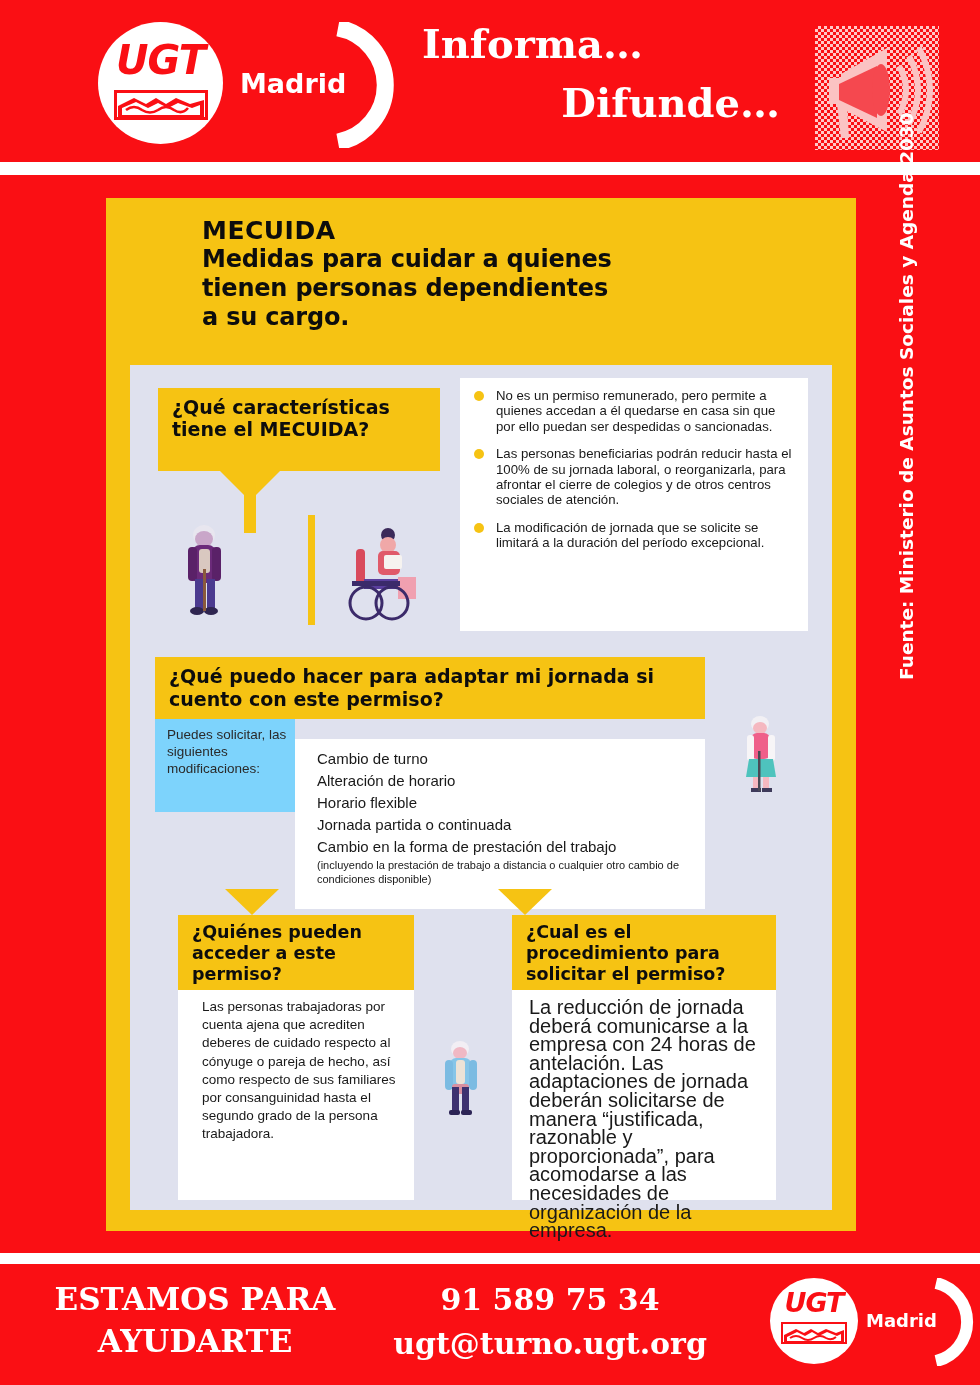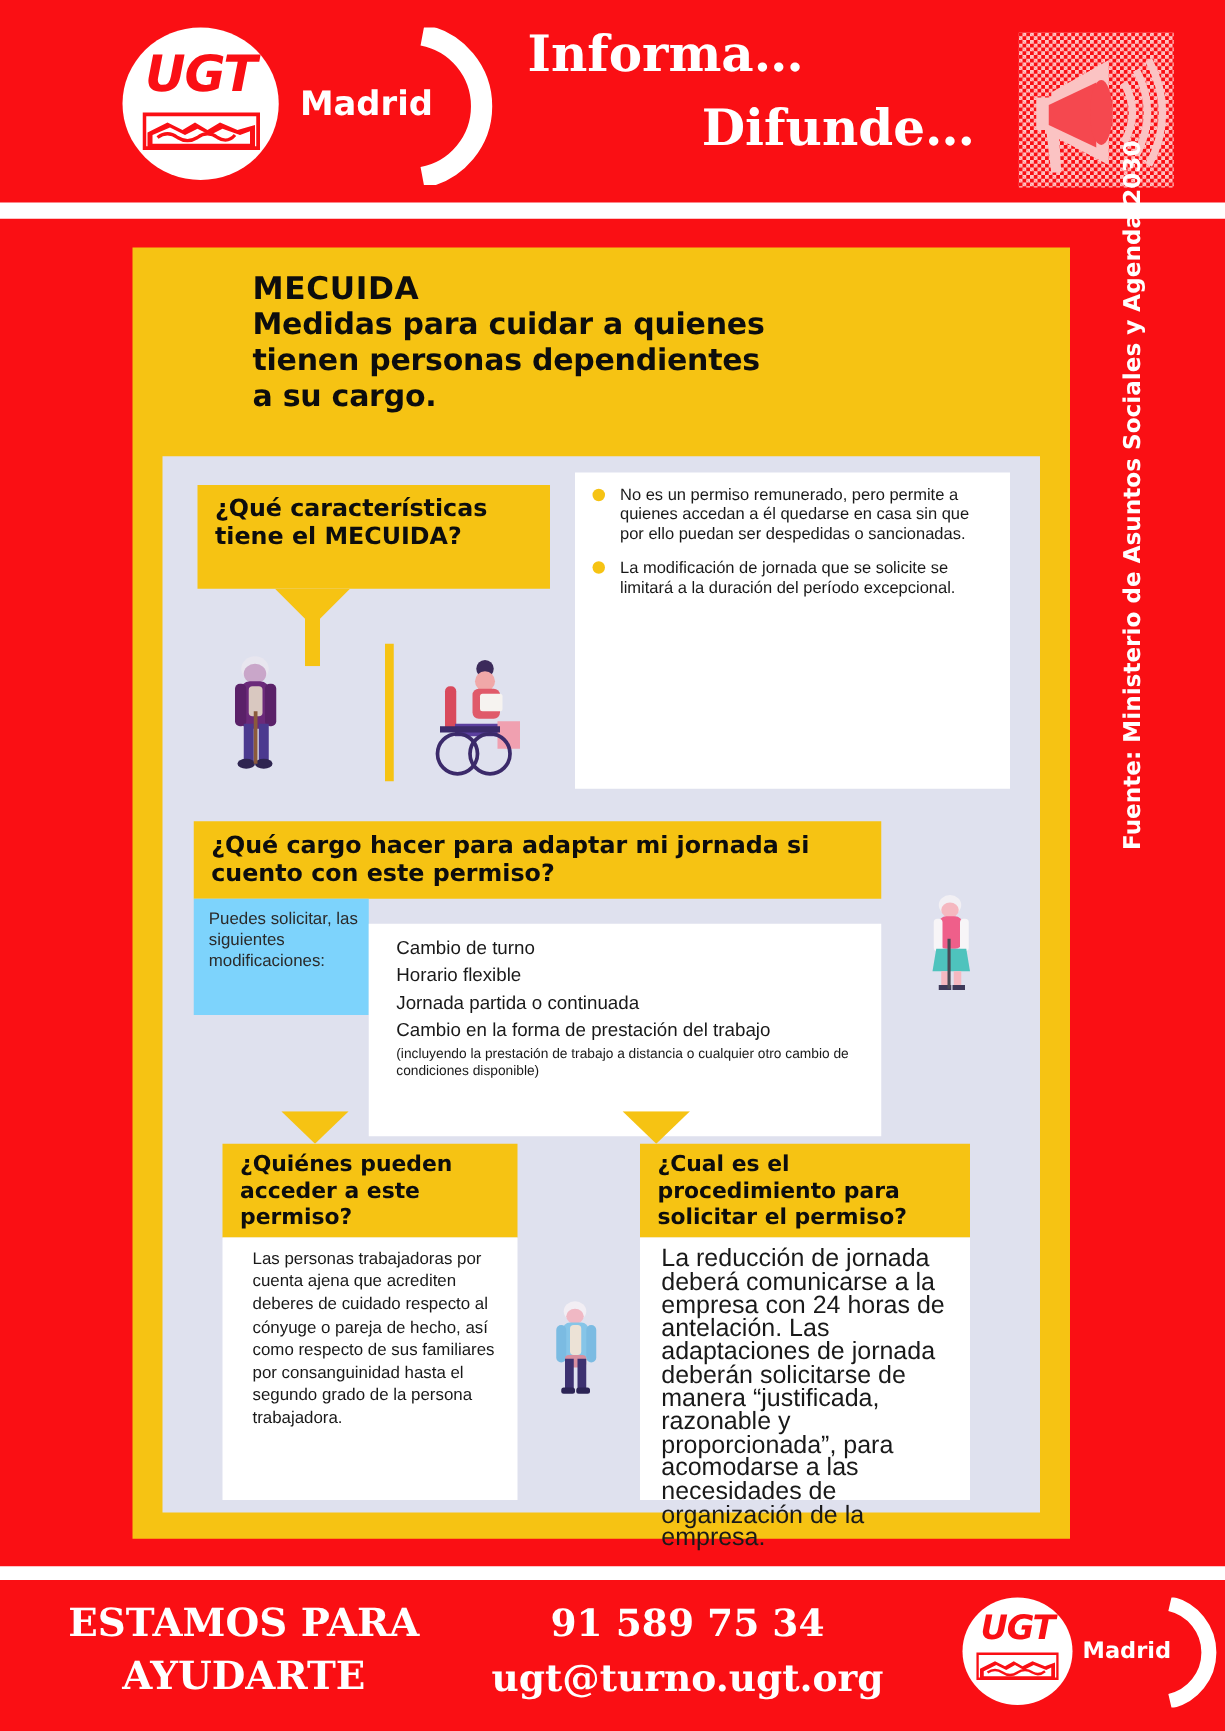--- a/index.html
+++ b/index.html
@@ -410,20 +410,24 @@
       </div>
       <svg class="q1-funnel" viewBox="0 0 60 62">
         <path d="M0 0 L60 0 L36 24 L36 62 L24 62 L24 24 Z" fill="#f6c313"></path>
       </svg>
 
       <div class="white-panel-1">
         <div class="bullet-list">
           <div class="bullet-item">
             <span class="bullet-dot"></span>
             <span>No es un permiso remunerado, pero permite a quienes accedan a él quedarse en casa sin que por ello puedan ser despedidas o sancionadas.</span>
+          </div>
+          <div class="bullet-item">
+            <span class="bullet-dot"></span>
+            <span>Las personas beneficiarias podrán reducir hasta el 100% de su jornada laboral, o reorganizarla, para afrontar el cierre de colegios y de otros centros sociales de atención.</span>
           </div>
           <div class="bullet-item">
             <span class="bullet-dot"></span>
             <span>La modificación de jornada que se solicite se limitará a la duración del período excepcional.</span>
           </div>
         </div>
       </div>
 
       <div class="illus-row">
         <svg viewBox="0 0 120 110" width="120" height="110" style="position:absolute;left:0;top:0">
@@ -448,28 +452,29 @@
           <rect x="30" y="30" width="9" height="36" rx="4" fill="#d94a5c"></rect>
           <rect x="38" y="60" width="46" height="10" fill="#5b3f9e"></rect>
           <rect x="72" y="58" width="18" height="22" fill="#f0a0b0"></rect>
           <rect x="26" y="62" width="48" height="5" fill="#3b2a6a"></rect>
           <circle cx="40" cy="84" r="16" fill="none" stroke="#3b2a6a" stroke-width="3"></circle>
           <circle cx="66" cy="84" r="16" fill="none" stroke="#3b2a6a" stroke-width="3"></circle>
         </svg>
       </div>
 
       <div class="q2-box">
-        <div class="q2-text">¿Qué cargo hacer para adaptar mi jornada si cuento con este permiso?</div>
+        <div class="q2-text">¿Qué puedo hacer para adaptar mi jornada si cuento con este permiso?</div>
       </div>
       <div class="q2-side">
         <div class="q2-side-text">Puedes solicitar, las siguientes modificaciones:</div>
       </div>
       <div class="white-panel-2">
         <div class="opt-list">
           <div class="opt-item">Cambio de turno</div>
+          <div class="opt-item">Alteración de horario</div>
           <div class="opt-item">Horario flexible</div>
           <div class="opt-item">Jornada partida o continuada</div>
           <div class="opt-item">Cambio en la forma de prestación del trabajo</div>
           <div class="opt-note">(incluyendo la prestación de trabajo a distancia o cualquier otro cambio de condiciones disponible)</div>
         </div>
       </div>
       <svg class="elder-2" viewBox="0 0 52 80">
         <ellipse cx="25" cy="11" rx="9" ry="8" fill="#f2f0f4"></ellipse>
         <ellipse cx="25" cy="15" rx="7" ry="6" fill="#f5b8c0"></ellipse>
         <rect x="16" y="20" width="19" height="26" rx="6" fill="#ef5f8a"></rect>

